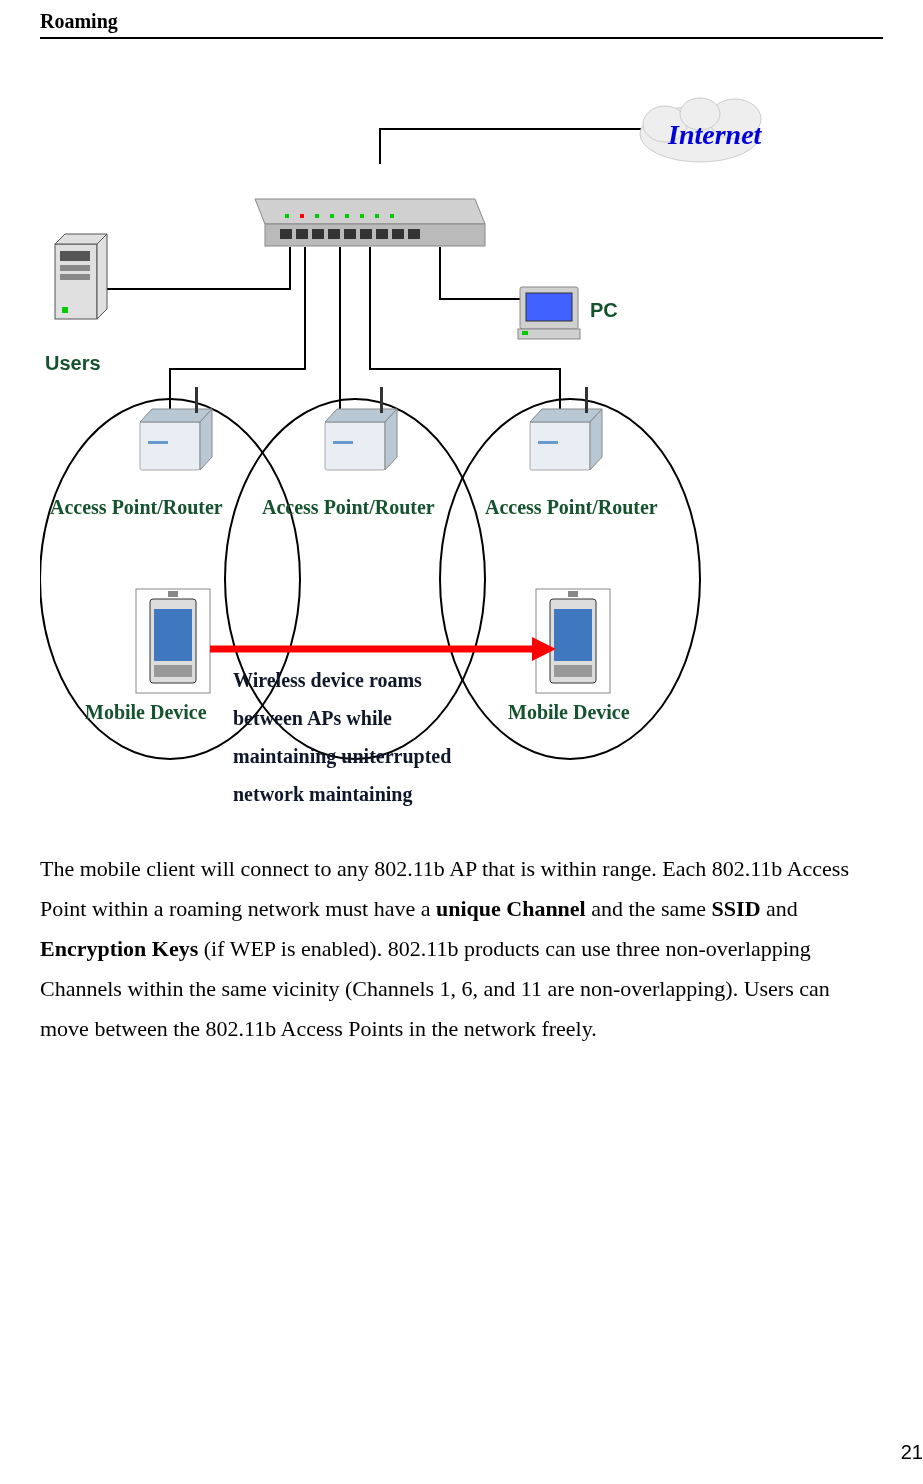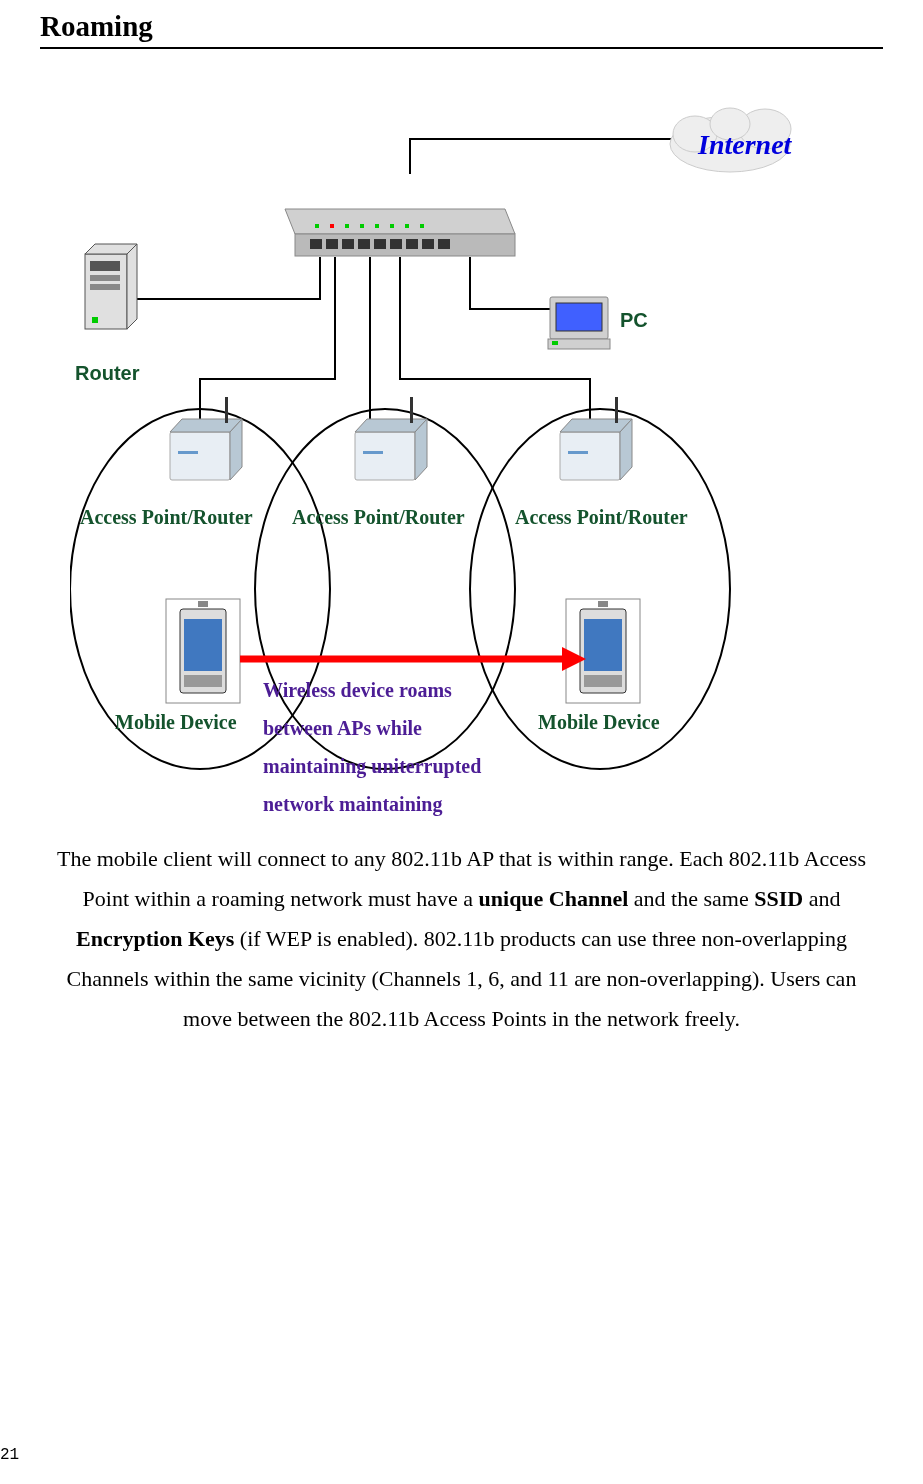--- a/index.html
+++ b/index.html
@@ -13,34 +13,33 @@
     box-sizing: border-box;
   }
   .page {
     padding: 10px 40px 40px 40px;
     position: relative;
     width: 100%;
     height: 100%;
     box-sizing: border-box;
   }
   .header-title {
-    font-size: 29px;
+    font-size: 20px;
     font-weight: bold;
     margin-bottom: 4px;
   }
   .header-rule {
     border: none;
     border-top: 2px solid black;
     margin: 0 0 30px 0;
   }
   .diagram-area {
     position: relative;
     width: 100%;
     height: 720px;
-    margin-left: 30px;
   }
   .label {
     position: absolute;
     color: #14532d;
     font-weight: bold;
     font-size: 20px;
     font-family: Arial, sans-serif;
   }
   .label-times {
     font-family: "Times New Roman", serif;
@@ -48,41 +47,40 @@
   .internet-label {
     color: #0000dd;
     font-size: 28px;
     font-weight: bold;
     font-family: "Times New Roman", serif;
     font-style: italic;
     z-index: 30;
   }
   .annot {
     position: absolute;
-    color: #4c1d95;
+    color: #0f172a;
     font-size: 20px;
     font-weight: bold;
     line-height: 38px;
     font-family: "Times New Roman", serif;
   }
   .body-para {
-    margin-top: 40px;
+    margin-top: 60px;
     font-size: 22px;
     line-height: 40px;
     color: black;
-    text-align: center;
   }
   .page-num {
     position: absolute;
     bottom: 20px;
     width: 100%;
-    text-align: left;
+    text-align: right;
     left: 0;
-    font-size: 16px;
-    font-family: Liberation Mono, monospace;
+    font-size: 20px;
+    font-family: Liberation Sans, sans-serif;
   }
   svg { position:absolute; top:0; left:0; }
   .switch-rect { fill:#d0d0d0; stroke:#888; }
   .switch-face { fill:#bababa; stroke:#888; }
   .ap-body { fill:#b8c8d4; stroke:#888;}
   .ap-front { fill:#e8eef4; stroke:#aaa;}
   .pc-screen { fill:#4060ff; stroke:#333;}
   .pc-body { fill:#d0d0d0; stroke:#888;}
   .server-body { fill:#e0e0e0; stroke:#555;}
   .mobile-body { fill:#ddd; stroke:#333;}
@@ -199,21 +197,21 @@
       </g>
 
       <g>
         <line x1="170" y1="580" x2="492" y2="580" stroke="#ff0000" stroke-width="7"></line>
         <polygon points="492,568 516,580 492,592" fill="#ff0000"></polygon>
       </g>
     </svg>
 
     <div class="label internet-label" style="left:628px; top:50px;">Internet</div>
     <div class="label" style="left:550px; top:230px;">PC</div>
-    <div class="label" style="left:5px; top:283px;">Router</div>
+    <div class="label" style="left:5px; top:283px;">Users</div>
 
     <div class="label label-times" style="left:10px; top:427px;">Access Point/Router</div>
     <div class="label label-times" style="left:222px; top:427px;">Access Point/Router</div>
     <div class="label label-times" style="left:445px; top:427px;">Access Point/Router</div>
 
     <div class="label label-times" style="left:45px; top:632px;">Mobile Device</div>
     <div class="label label-times" style="left:468px; top:632px;">Mobile Device</div>
 
     <div class="annot" style="left:193px; top:592px;">
       <span>Wireless device roams</span><br>

